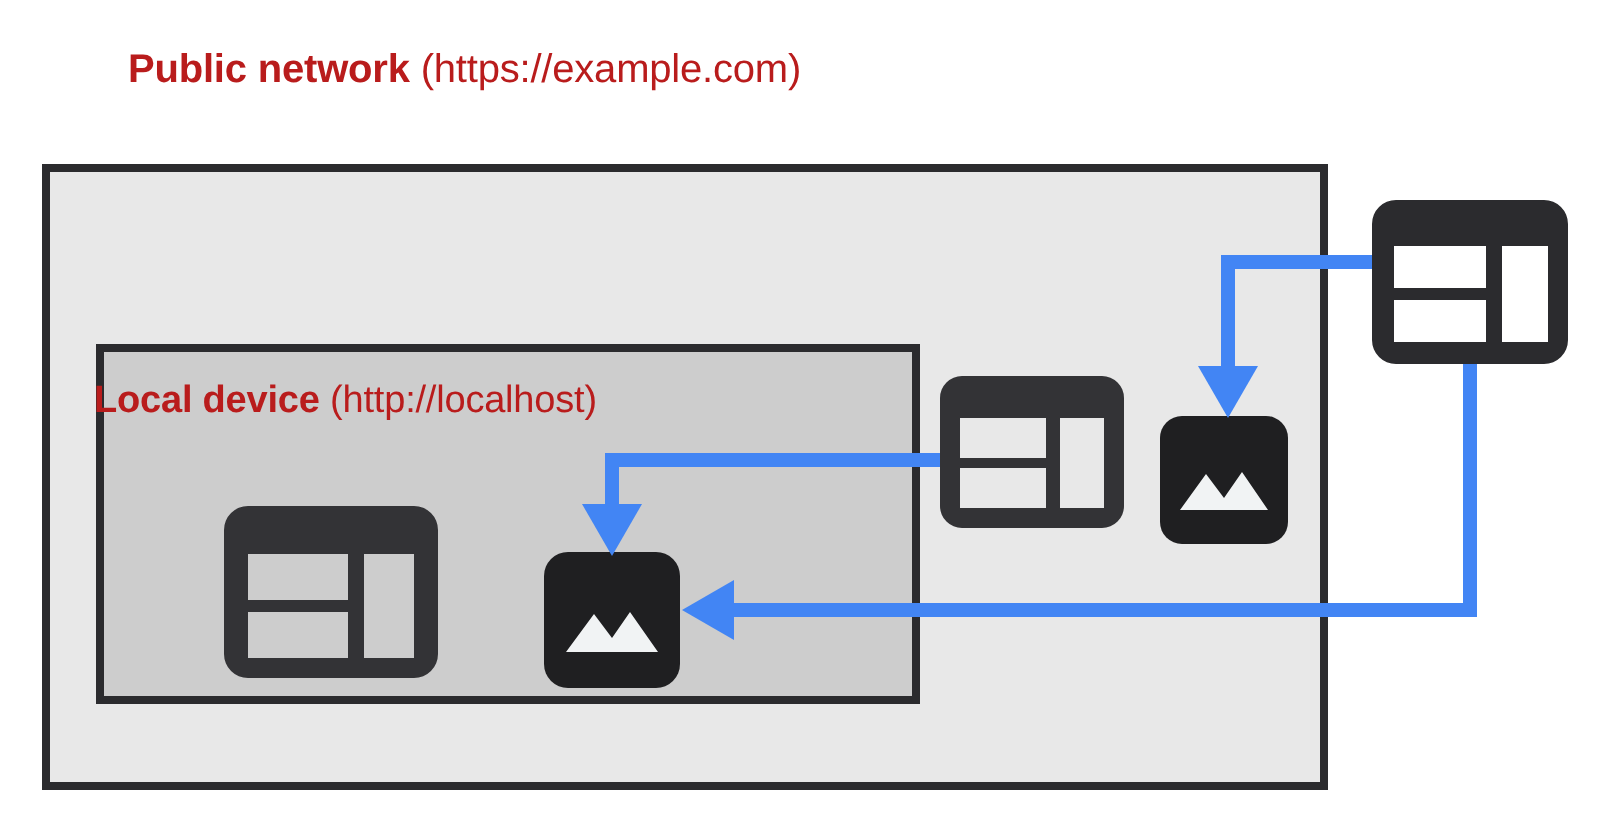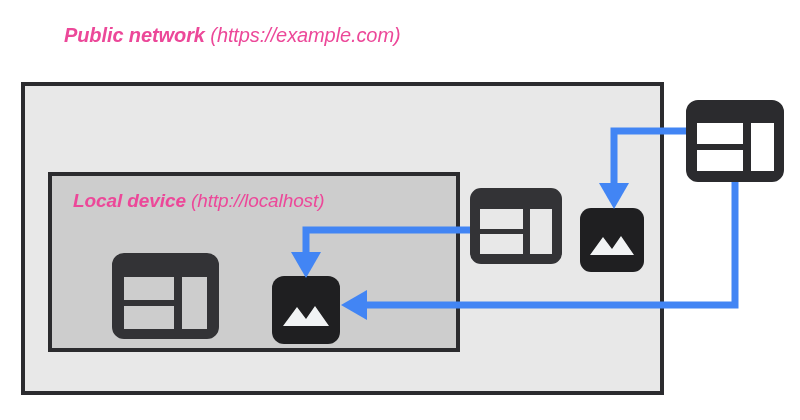--- a/index.html
+++ b/index.html
@@ -51,41 +51,40 @@
     height: 180px;
     background: #cdcdcd;
   }
 
   
   .label {
     position: absolute;
     white-space: nowrap;
     font-size: 19px;
     line-height: 22px;
-    color: #ec4899;
+    color: #b91c1c;
     letter-spacing: -0.1px;
-    font-style: italic;
   }
   .label .strong {
     font-weight: bold;
   }
   .label .plain {
     font-weight: normal;
   }
   #public-network-label {
     left: 64px;
     top: 24px;
     font-size: 20px;
   }
   #private-network-label {
     left: 62px;
     top: 108px;
   }
   #local-device-label {
-    left: 73px;
+    left: 47px;
     top: 190px;
   }
 
   
   .icon {
     position: absolute;
   }
   .icon svg {
     display: block;
     width: 100%;

